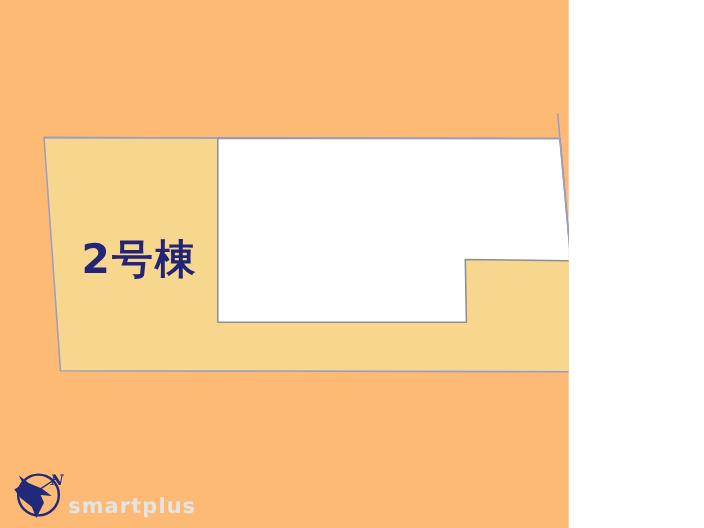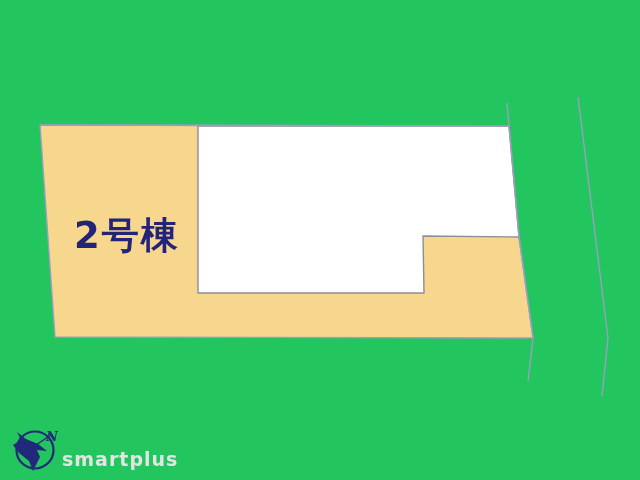--- a/index.html
+++ b/index.html
@@ -2,23 +2,23 @@
 <html><head>
 <meta charset="utf-8">
 <style>
   html, body {
     margin: 0;
     padding: 0;
     background: #ffffff;
   }
   .canvas {
     position: relative;
-    width: 640px;
+    width: 517px;
     height: 480px;
-    background: #22c55e;
+    background: #fdba74;
     overflow: hidden;
     font-family: "DejaVu Sans", sans-serif;
   }
   svg.plan {
     position: absolute;
     left: 0;
     top: 0;
     width: 640px;
     height: 480px;
   }

